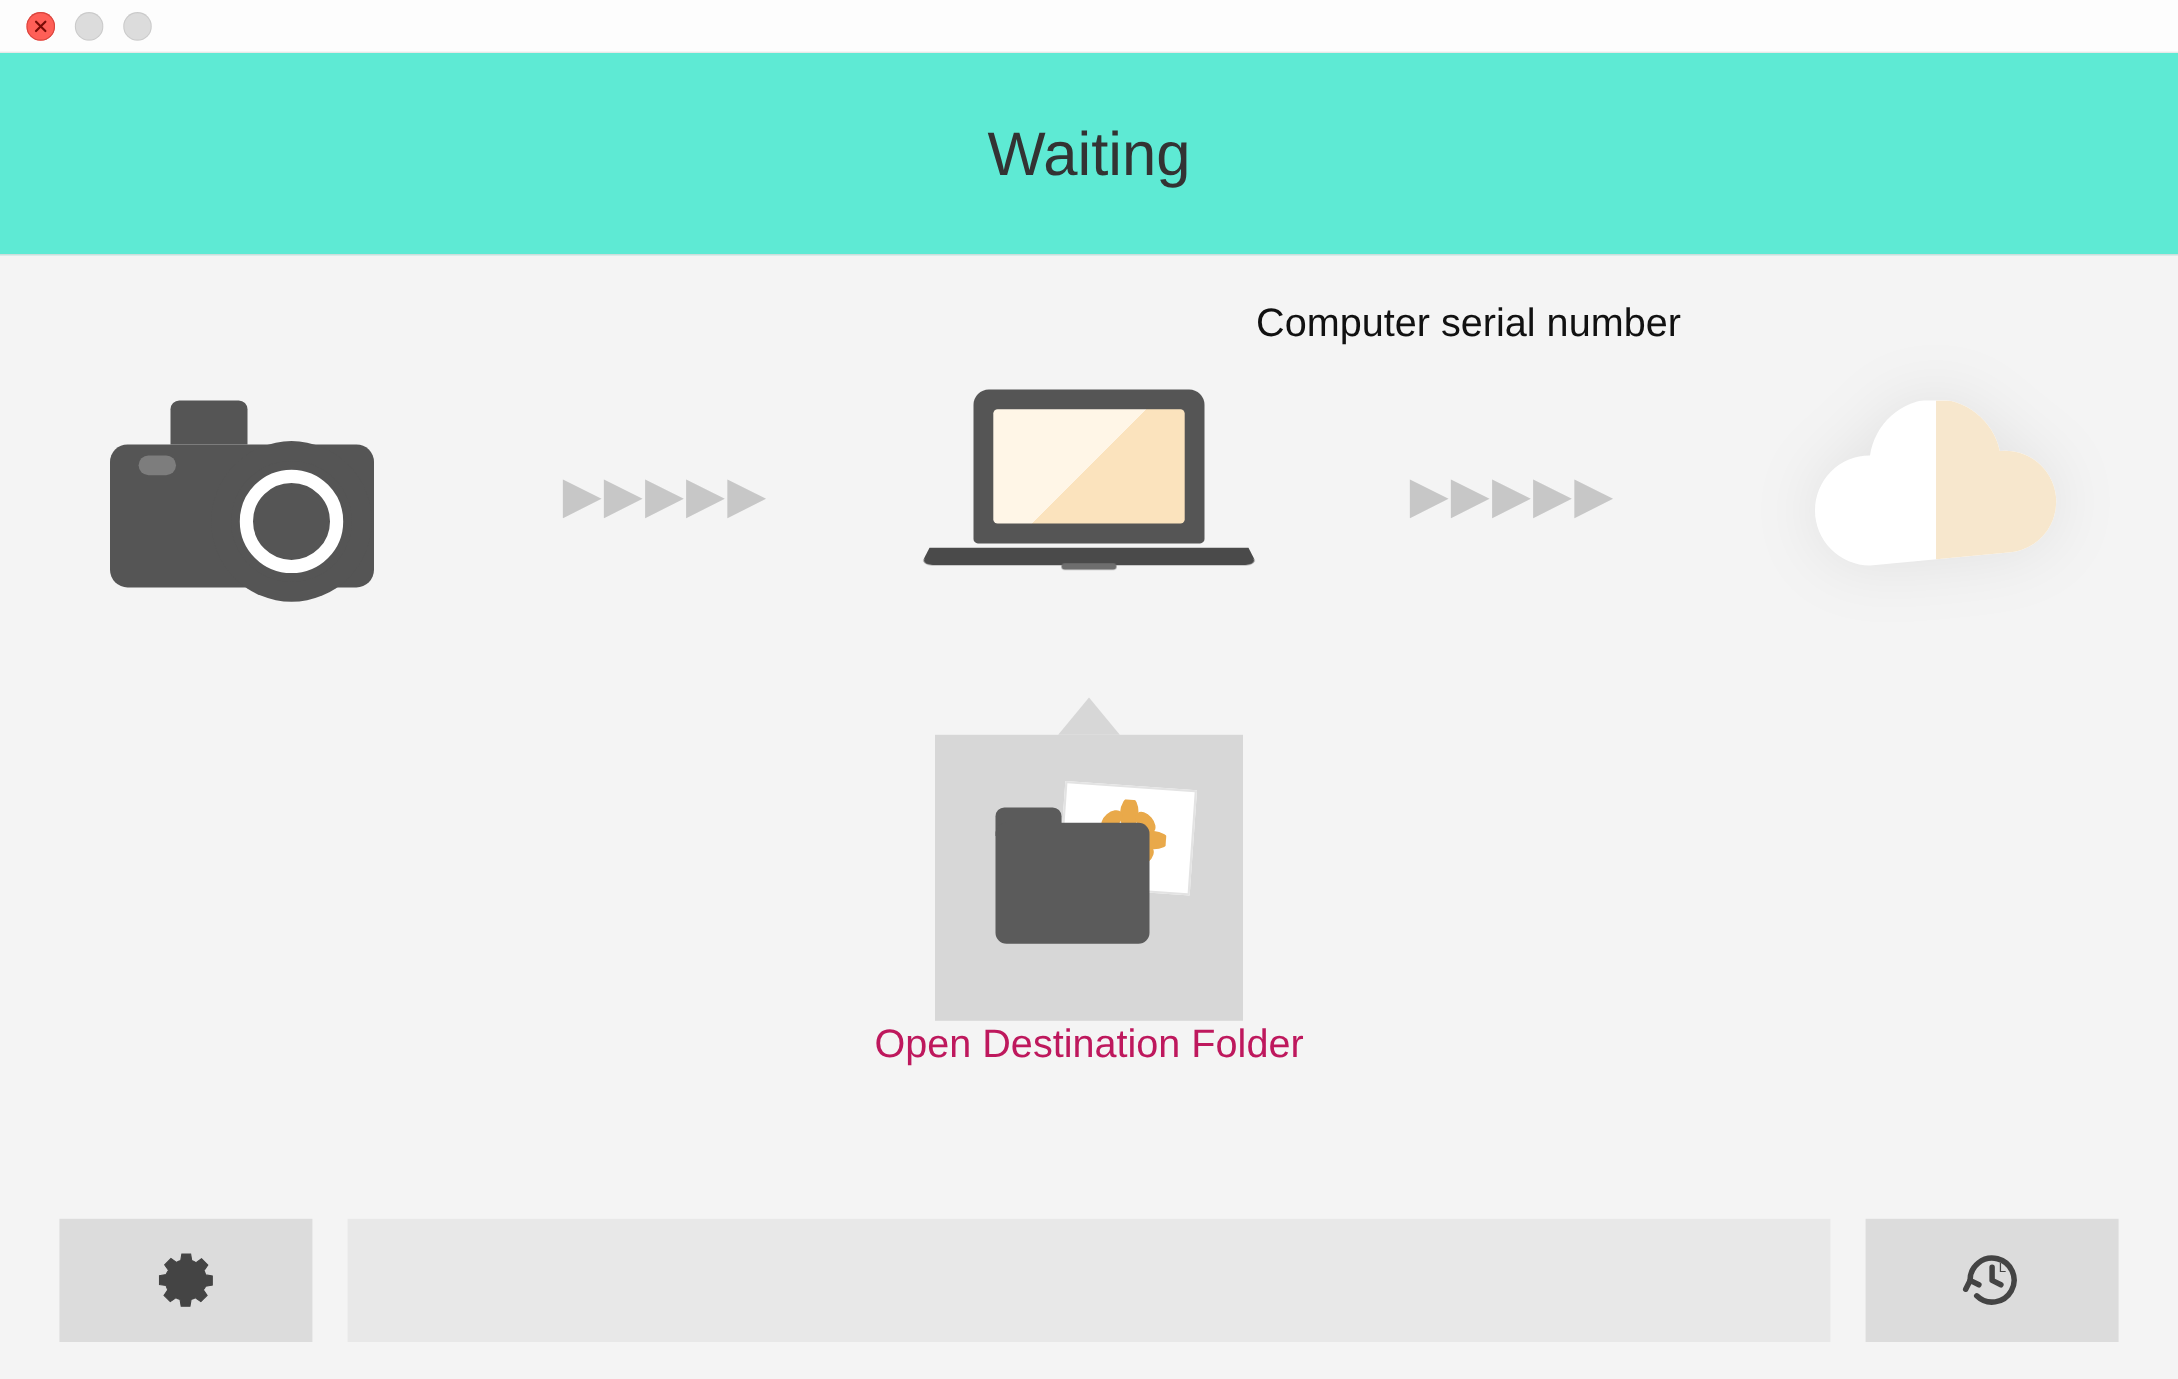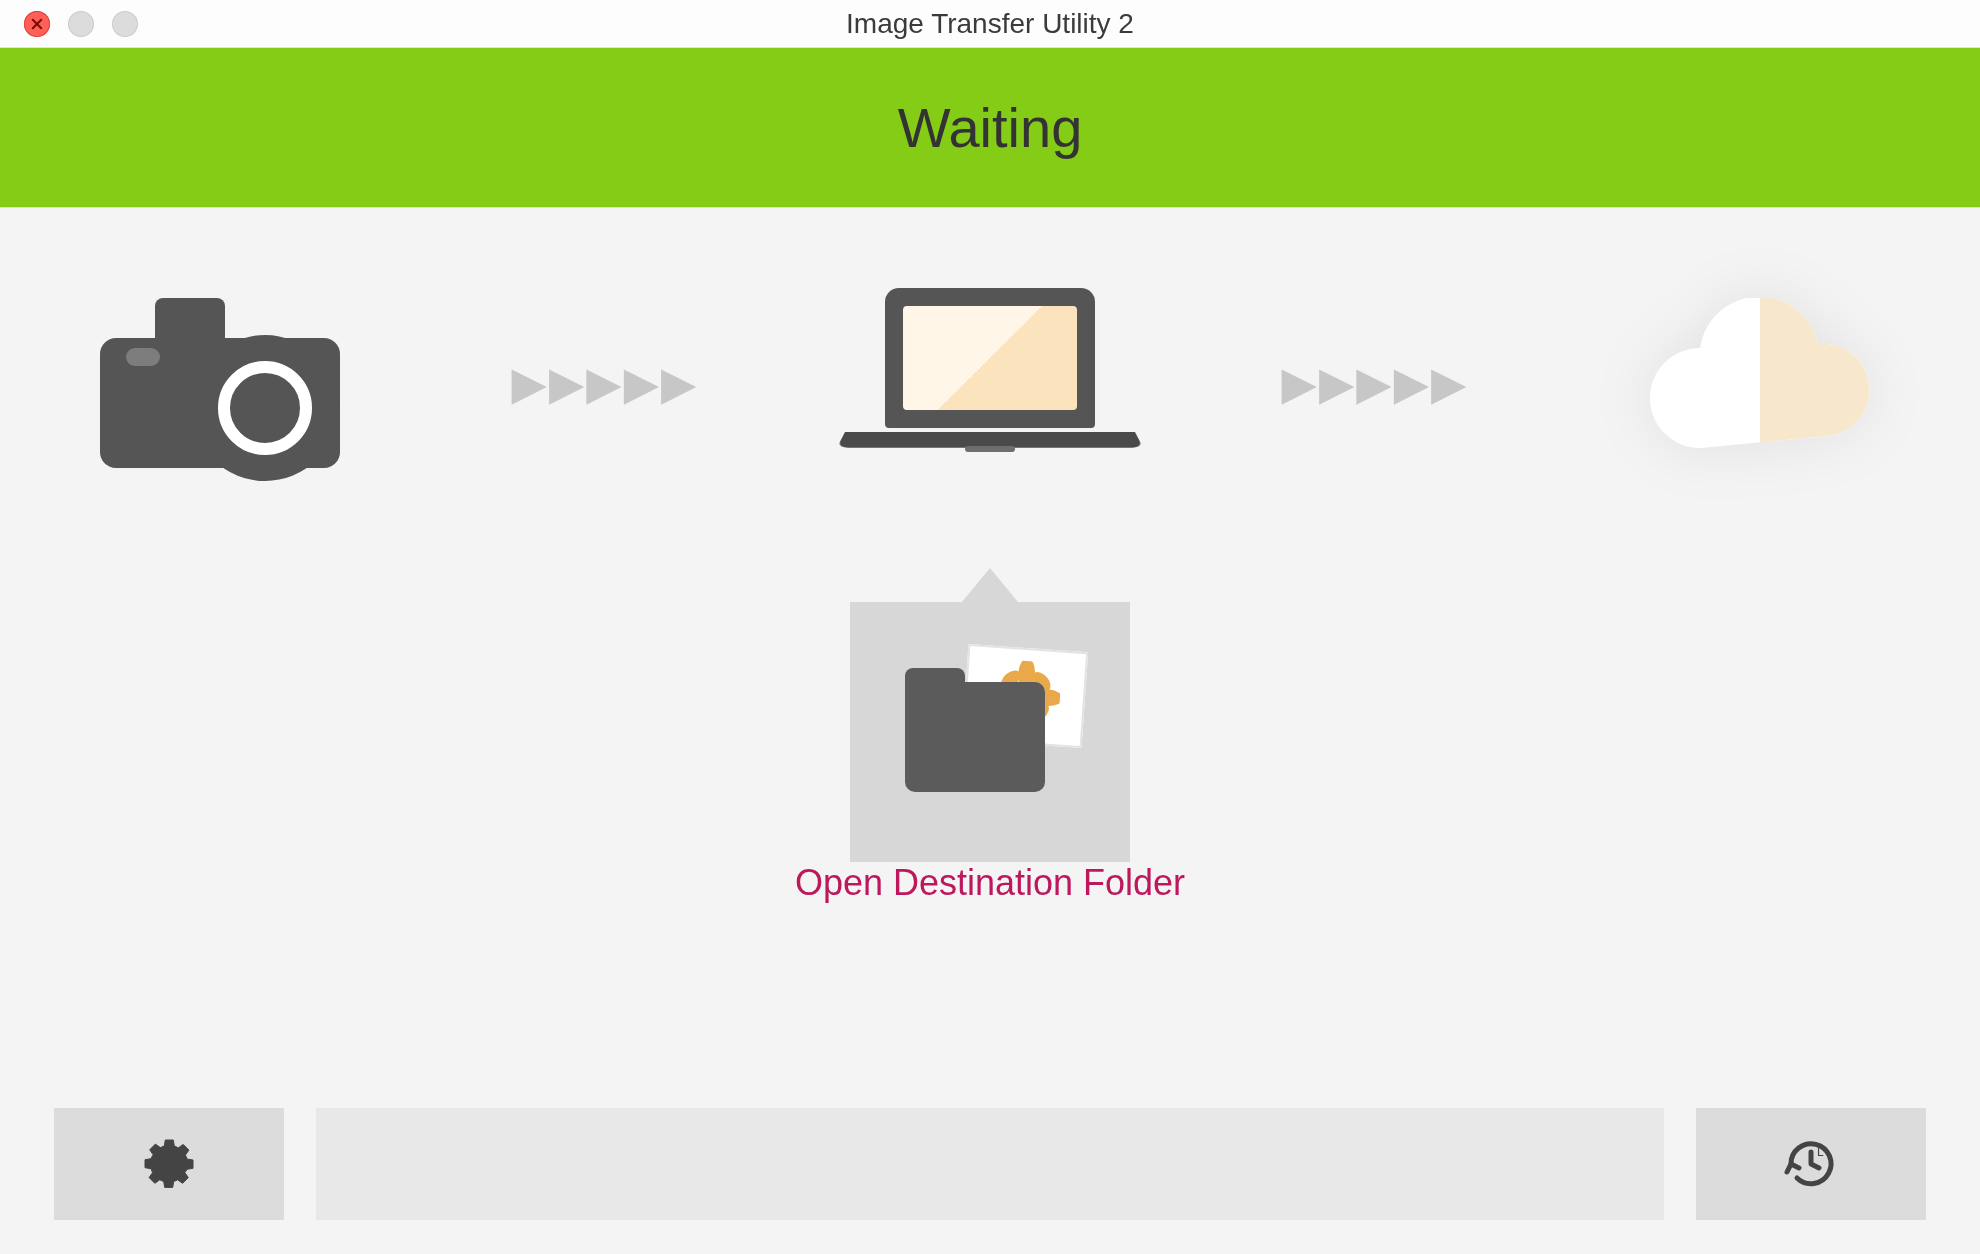--- a/index.html
+++ b/index.html
@@ -42,23 +42,23 @@
   .traffic-light.close { position:relative; }
   .traffic-light.close::before { transform: rotate(45deg); }
   .traffic-light.close::after  { transform: rotate(-45deg); }
   .window-title {
     position:absolute; left:0; right:0; text-align:center;
     font-size: 28px; color:#3b3b3b; font-weight:500;
   }
 
   
   .status-band {
-    background: #84cc16;
+    background: #5eead4;
     border-bottom: 1px solid #dcdcdc;
-    height: 160px;
+    height: 184px;
     display:flex; align-items:center; justify-content:center;
   }
   .status-text { font-size: 56px; color:#333; font-weight:400; }
 
   
   .main {
     padding: 40px 70px 0 70px;
   }
   .labels-row {
     display:flex; align-items:flex-start;
@@ -130,31 +130,31 @@
 </style>
 </head>
 <body>
 
 <div class="titlebar">
   <div class="traffic-lights">
     <div class="traffic-light close"></div>
     <div class="traffic-light"></div>
     <div class="traffic-light"></div>
   </div>
-  <div class="window-title">Image Transfer Utility 2</div>
 </div>
 
 <div class="status-band">
   <div class="status-text">Waiting</div>
 </div>
 
 <div class="main">
 
   <div class="labels-row">
     <div class="col spacer"></div>
+    <div class="col">Computer serial number</div>
   </div>
 
   <div class="flow-row">
 
     <div class="node">
       <div class="camera">
         <div class="prism"></div>
         <div class="body"></div>
         <div class="lens"></div>
         <div class="ring"></div>

